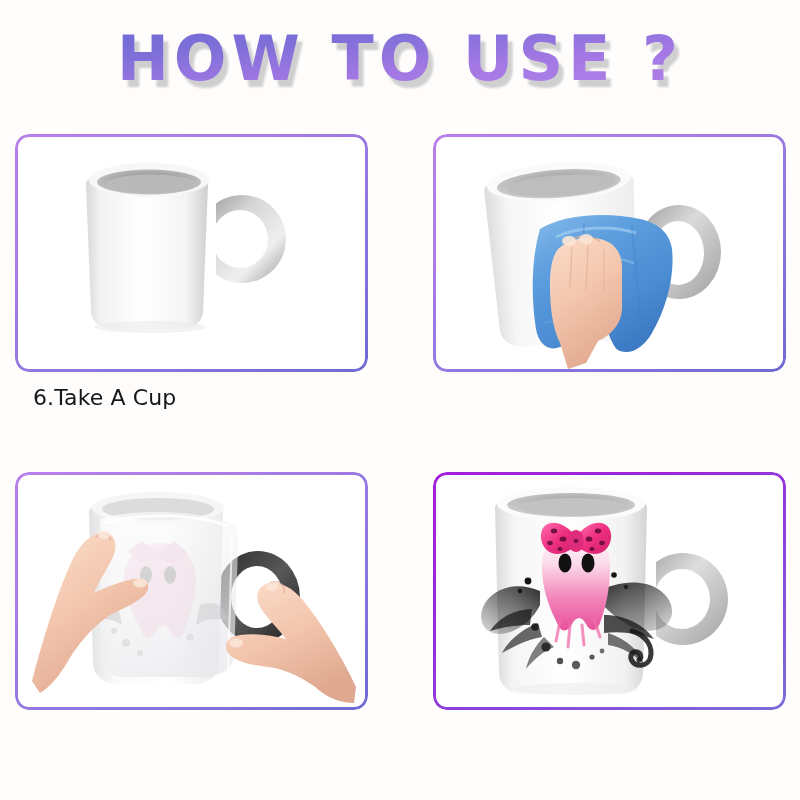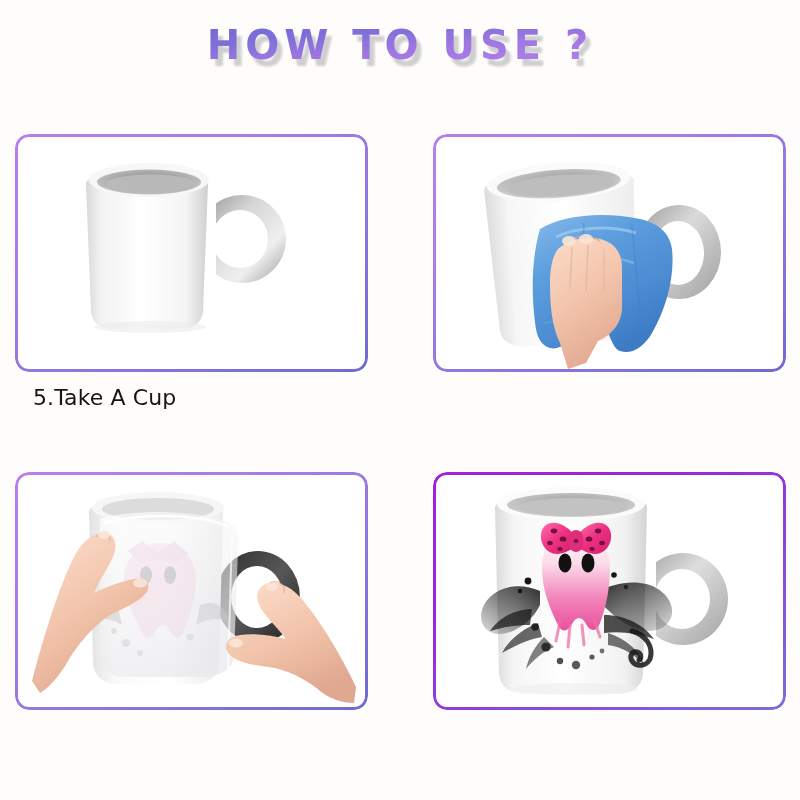--- a/index.html
+++ b/index.html
@@ -15,21 +15,21 @@
 
   
   .title-wrap {
     position:absolute; top:22px; left:0; width:800px;
     text-align:center;
   }
   .title {
     display:inline-block;
     font-family:"DejaVu Sans", sans-serif;
     font-weight:bold;
-    font-size:40px;
+    font-size:62px;
     letter-spacing:5px;
     background:linear-gradient(175deg,#6f6ad6 0%,#7e6fd8 28%,#a478e4 62%,#b083e8 100%);
     -webkit-background-clip:text;
     background-clip:text;
     color:transparent;
     -webkit-text-fill-color:transparent;
     filter:drop-shadow(5px 7px 1px rgba(150,150,155,0.45));
   }
 
   
@@ -136,21 +136,21 @@
                 <ellipse cx="131" cy="43" rx="60" ry="17" fill="#f7f7f7"></ellipse>
                 <ellipse cx="131" cy="45" rx="52" ry="12.5" fill="url(#rimIn1)"></ellipse>
                 <ellipse cx="133" cy="47" rx="45" ry="9.5" fill="#b9b9b9"></ellipse>
               </g>
 
               <ellipse cx="132" cy="190" rx="56" ry="6" fill="#e9e9e9" opacity="0.55"></ellipse>
             </svg>
           </div>
         </div>
       </div>
-      <div class="caption cap-1">5.Take A Cup</div>
+      <div class="caption cap-1">6.Take A Cup</div>
     </div>
 
     <div class="cell cell-2">
       <div class="panel">
         <div class="stage">
           <div class="art">
             <svg viewBox="0 0 347 232" preserveAspectRatio="xMidYMid meet">
               <defs>
                 <linearGradient id="mugBody2" x1="0" y1="0" x2="1" y2="0">
                   <stop offset="0" stop-color="#dcdcdc"></stop>

